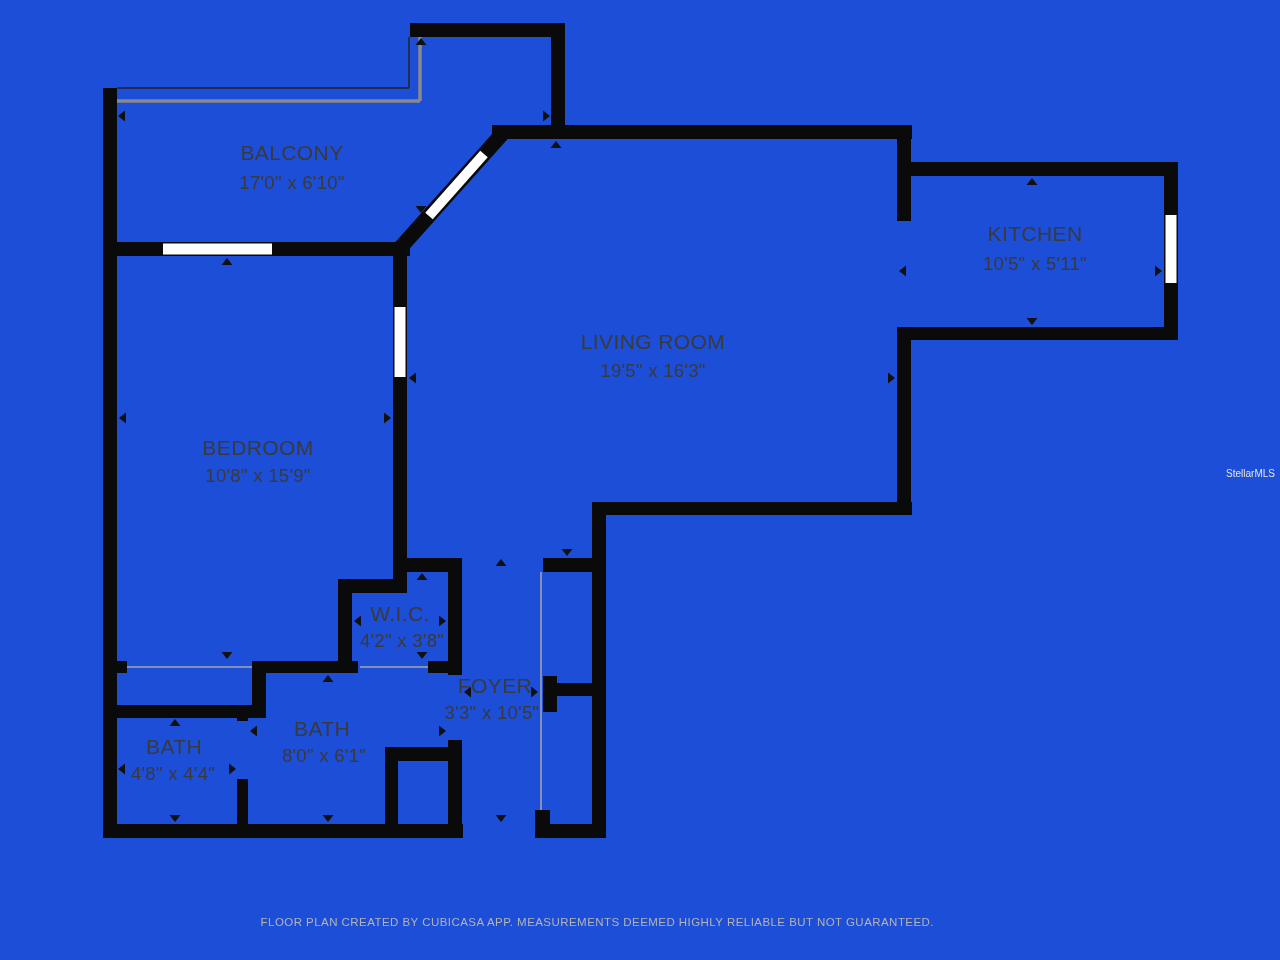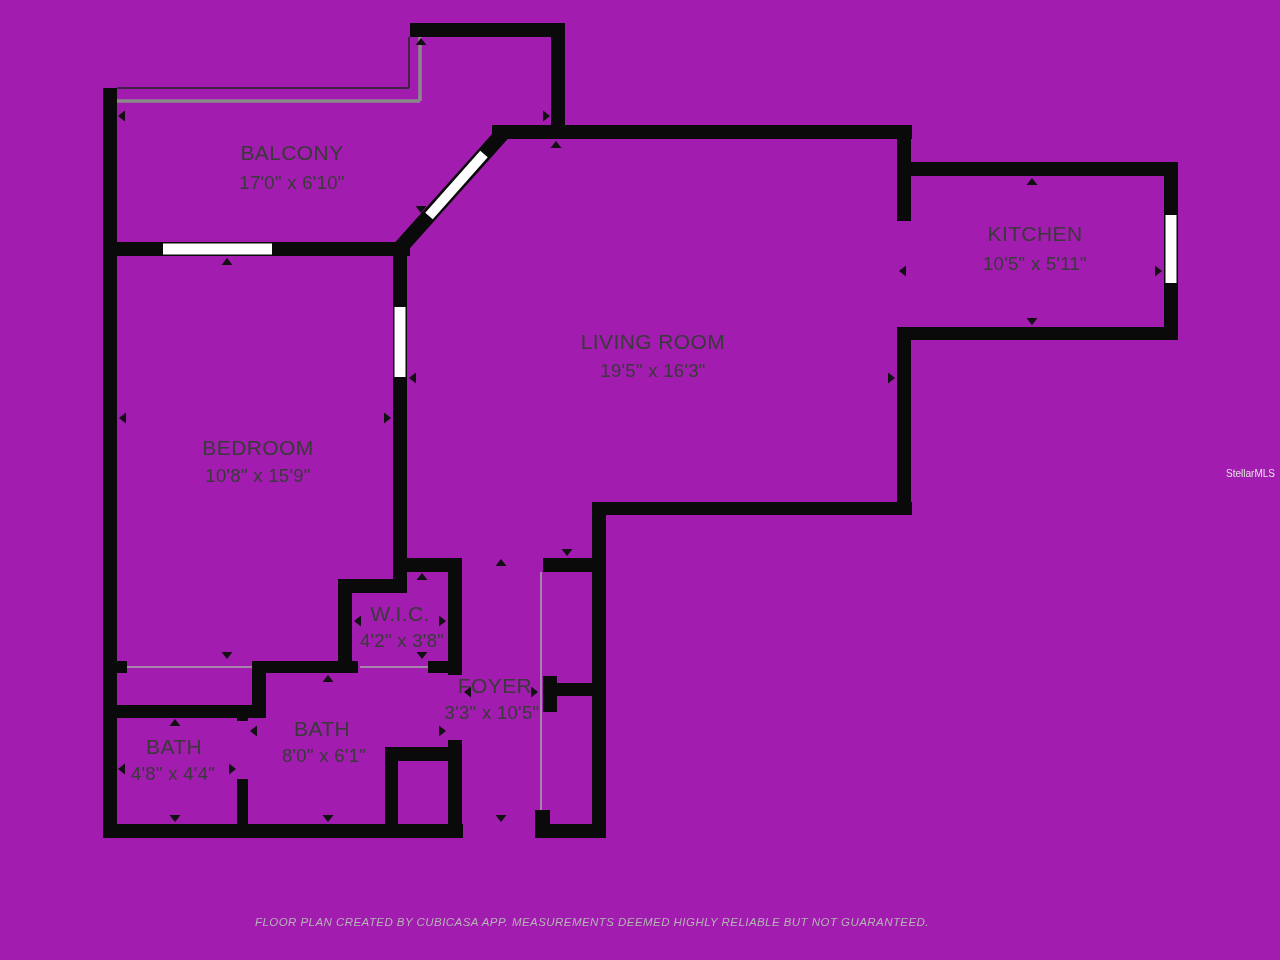--- a/index.html
+++ b/index.html
@@ -1,21 +1,21 @@
 <!DOCTYPE html>
 <html><head>
 <meta charset="utf-8">
 <style>
   html,body{margin:0;padding:0;background:#ffffff;}
-  #stage{position:relative;width:1280px;height:960px;background:#a21caf;overflow:hidden;
+  #stage{position:relative;width:1280px;height:960px;background:#1d4ed8;overflow:hidden;
          font-family:"Liberation Sans", sans-serif;}
   #plan-svg{position:absolute;left:0;top:0;}
-  .caption{position:absolute;left:250px;top:916px;width:684px;text-align:center;
+  .caption{position:absolute;left:250px;top:916px;width:684px;text-align:right;
            font-size:11.5px;letter-spacing:.45px;color:#b4b4b4;
-           font-family:"Liberation Sans", sans-serif;font-style:italic;}
+           font-family:"Liberation Sans", sans-serif;}
   .watermark{position:absolute;left:1150px;top:468px;width:125px;text-align:right;
              font-size:10px;color:#e4e4e4;font-family:"Liberation Sans", sans-serif;}
   text.room-name{font-size:21px;fill:#3a3a3a;letter-spacing:.4px;}
   text.room-dims{font-size:18.5px;fill:#3a3a3a;letter-spacing:.3px;}
 </style>
 </head>
 <body>
 
 <div id="stage">
   <svg id="plan-svg" width="1280" height="960" viewBox="0 0 1280 960">

